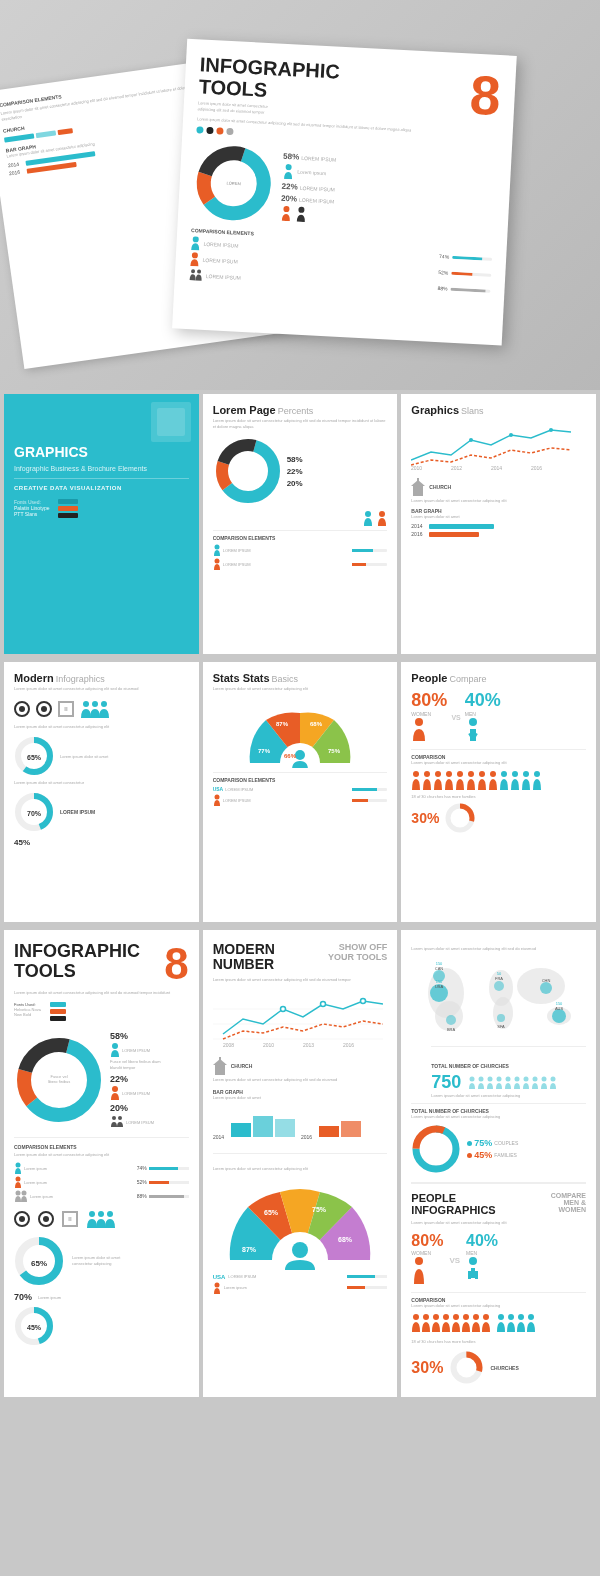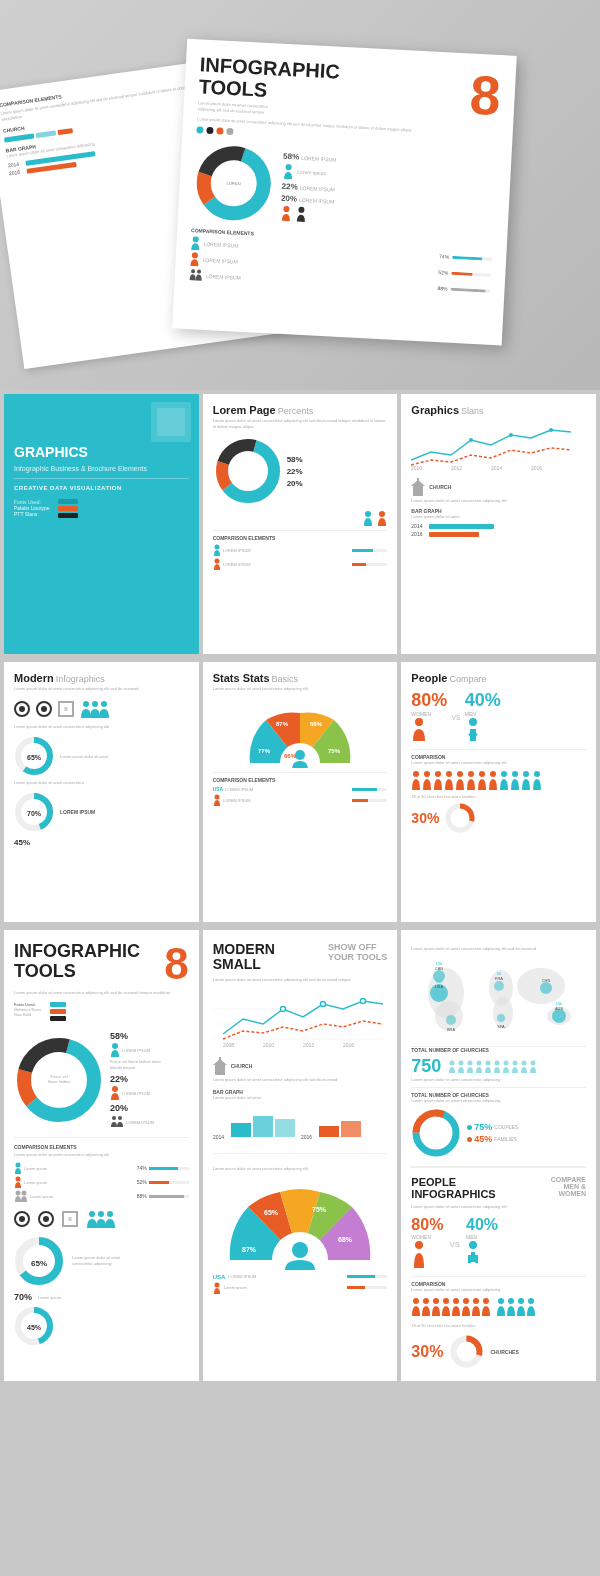--- a/index.html
+++ b/index.html
@@ -721,23 +721,23 @@
         <text x="20" y="24" text-anchor="middle" font-size="7" font-weight="bold" fill="#333">45%</text>
       </svg>
     </div>
   </div>
 
   <div class="bottom-col">
 
     <div style="display:flex;justify-content:space-between;align-items:flex-start;">
       <div>
         <div style="font-size:14px;font-weight:900;color:#222;line-height:1.1;">MODERN</div>
-        <div style="font-size:14px;font-weight:900;color:#222;line-height:1.1;">SMALL</div>
-      </div>
-      <div style="">
+        <div style="font-size:14px;font-weight:900;color:#222;line-height:1.1;">NUMBER</div>
+      </div>
+      <div style="text-align:right;">
         <div style="font-size:9px;font-weight:700;color:#aaa;">SHOW OFF</div>
         <div style="font-size:9px;font-weight:700;color:#aaa;">YOUR TOOLS</div>
       </div>
     </div>
 
     <div style="font-size:4px;color:#aaa;line-height:1.5;margin-top:4px;">Lorem ipsum dolor sit amet consectetur adipiscing elit sed do eiusmod tempor</div>
 
     <div style="margin-top:6px;position:relative;">
       <svg width="170" height="60" viewBox="0 0 170 60">
 
@@ -868,21 +868,21 @@
 
         <circle cx="135" cy="30" r="6" fill="#2bbccc" opacity="0.6"></circle>
         <text x="135" y="24" text-anchor="middle" font-size="4" fill="#555">CHN</text>
 
         <circle cx="148" cy="58" r="7" fill="#2bbccc" opacity="0.7"></circle>
         <text x="148" y="52" text-anchor="middle" font-size="4" fill="#555">AUS</text>
         <text x="148" y="47" text-anchor="middle" font-size="4" fill="#2bbccc">150</text>
       </svg>
     </div>
 
-    <div style="border-top:1px solid #eee;padding-top:0;margin-top:4px;">
+    <div style="border-top:1px solid #eee;padding-top:16px;margin-top:4px;margin-left:20px;">
       <div style="font-size:5px;color:#555;font-weight:700;">TOTAL NUMBER OF CHURCHES</div>
       <div style="display:flex;align-items:center;gap:6px;margin-top:3px;">
         <div style="font-size:18px;font-weight:900;color:#2bbccc;">750</div>
 
         <div style="display:flex;flex-wrap:wrap;gap:1px;max-width:100px;">
           <svg width="100" height="14" viewBox="0 0 100 14">
             <g fill="#2bbccc" opacity="0.5">
               <circle cx="5" cy="3" r="2.5"></circle>
                 <path d="M2 13 Q2 7 5 7 Q8 7 8 13Z"></path>
               <circle cx="14" cy="3" r="2.5"></circle>

